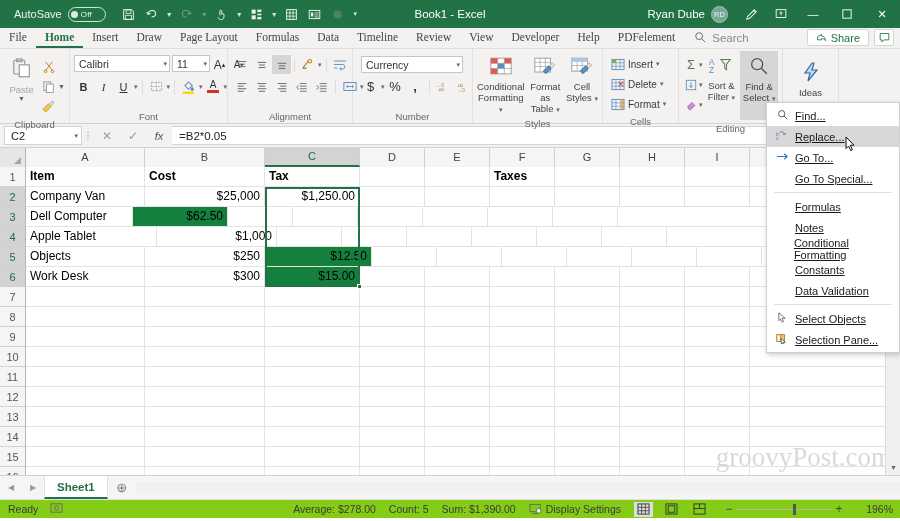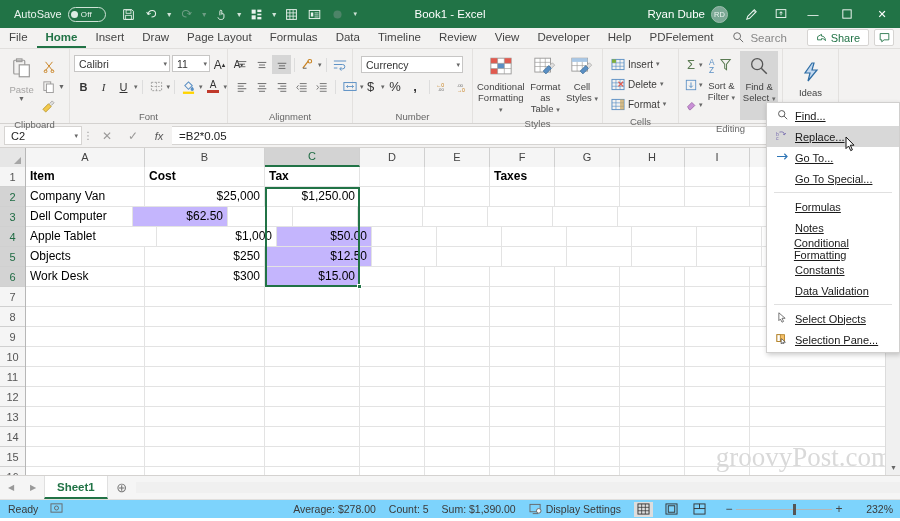--- a/index.html
+++ b/index.html
@@ -53,21 +53,21 @@
     justify-content:center; color:#fff; font-size:11px; }
   .win-btn.close { width:36px; }
 
   
   .tabbar {
     height: 21px; background:#f3f2f1; display:flex; align-items:flex-end;
     border-bottom:1px solid #e1dfdd; position:relative;
   }
   .tab {
     font-size: 11.5px; color:#444; padding: 0 9px; height:21px;
-    line-height:21px; white-space:nowrap;
+    line-height:21px; white-space:nowrap;font-family:Liberation Serif, serif;
   }
   .tab.active { color:#217346; font-weight:bold; border-bottom:2px solid #217346; }
   .search-wrap { display:flex; align-items:center; gap:6px; margin-left:10px; height:21px;}
   .search-ico { font-size:11px; color:#666; }
   .search-txt { font-size:11.5px; color:#888; }
   .tabbar-right { margin-left:auto; display:flex; align-items:center; gap:5px; padding-right:6px; height:21px;}
   .share-btn {
     border:1px solid #d6d4d2; background:#fff; border-radius:2px;
     font-size:11px; color:#217346; padding:1px 8px; display:flex;
     align-items:center; gap:4px; height:17px;
@@ -154,21 +154,21 @@
   .rh { height:20px; line-height:20px; text-align:center; font-size:11px;
     color:#555; border-bottom:1px solid #d0d0d0; background:#f5f5f5; }
   .rh.sel { background:#d3d3d3; color:#1f6b43; }
   .cells { position:relative; flex:1; }
   .grow { display:flex; height:20px; }
   .gc { height:20px; line-height:19px; font-size:12px; color:#000;
     border-right:1px solid #e3e3e3; border-bottom:1px solid #e3e3e3;
     padding:0 4px; overflow:hidden; white-space:nowrap; }
   .gc.r { text-align:right; }
   .gc.bold { font-weight:bold; }
-  .gc.shaded { background:#c4b5fd; }
+  .gc.shaded { background:#15803d; }
   .selbox {
     position:absolute; border:2px solid #217346; pointer-events:none;
   }
   .selhandle {
     position:absolute; width:5px; height:5px; background:#217346;
     border:1px solid #fff;
   }
   .watermark {
     position:absolute; right:8px; bottom:2px; font-family:"Liberation Serif", serif;
     font-size:27px; color:#d9d9d9; letter-spacing:0px; white-space:nowrap;
@@ -187,21 +187,21 @@
   .navarr { width:22px; text-align:center; font-size:8px; color:#999; }
   .sheettab { font-size:11.5px; color:#217346; font-weight:bold;
     padding:0 12px; height:23px; line-height:23px; background:#fff;
     border-bottom:2px solid #217346; border-left:1px solid #e0e0e0;
     border-right:1px solid #e0e0e0; }
   .addsheet { width:28px; text-align:center; font-size:13px; color:#777; }
   .htrack { flex:1; height:24px; display:flex; align-items:center; }
   .hthumb { flex:1; height:11px; background:#f0f0f0; }
 
   
-  .status { height:19px; background:#7dd3fc; display:flex; align-items:center;
+  .status { height:19px; background:#84cc16; display:flex; align-items:center;
     font-size:10.5px; color:#3b3a39; border-top:1px solid #e1dfdd; }
   .st-ready { margin-left:8px; }
   .st-ico { margin-left:12px; font-size:11px; color:#666; }
   .st-right { margin-left:auto; display:flex; align-items:center; gap:13px;
     padding-right:7px; }
   .viewbtn { width:19px; height:15px; display:flex; align-items:center;
     justify-content:center; font-size:11px; color:#444; }
   .viewbtn.act { background:#ddd; }
   .zoomslider { display:flex; align-items:center; gap:0px; }
   .zs-line { width:96px; height:1px; background:#b5b5b5; position:relative; }
@@ -797,21 +797,20 @@
           <div class="gc" style="width:65px"></div>
           <div class="gc" style="width:65px"></div>
           <div class="gc" style="width:65px"></div>
           <div class="gc" style="width:65px"></div>
           <div class="gc" style="flex:1"></div>
         </div>
 
         <div class="grow">
           <div class="gc" style="width:131px">Apple Tablet</div>
           <div class="gc r" style="width:120px">$1,000</div>
-          <div class="gc r shaded" style="width:95px">$50.00</div>
           <div class="gc" style="width:65px"></div>
           <div class="gc" style="width:65px"></div>
           <div class="gc" style="width:65px"></div>
           <div class="gc" style="width:65px"></div>
           <div class="gc" style="width:65px"></div>
           <div class="gc" style="width:65px"></div>
           <div class="gc" style="flex:1"></div>
         </div>
 
         <div class="grow">
@@ -1025,21 +1024,21 @@
             </svg>
         </span>
       </span>
       <span class="zoomslider">
         <span class="zs-pm">−</span>
         <span class="zs-line">
           <span class="zs-knob"></span>
         </span>
         <span class="zs-pm">+</span>
       </span>
-      <span class="zoomval">232%</span>
+      <span class="zoomval">196%</span>
     </div>
   </div>
 
   <div class="menu">
     <div class="mi">
       <span class="mi-ico">
         <svg width="11" height="11" viewBox="0 0 14 14">
             <circle cx="6" cy="6" r="4" fill="none" stroke="#444" stroke-width="1.1"></circle>
             <path d="M9 9l4 4" stroke="#444" stroke-width="1.1"></path>
           </svg>

